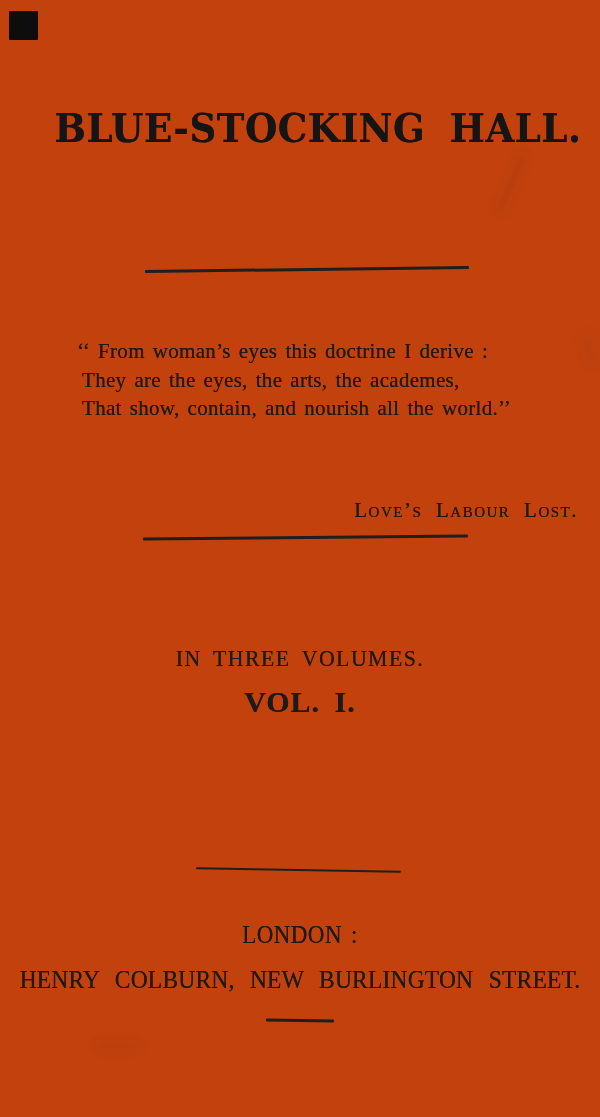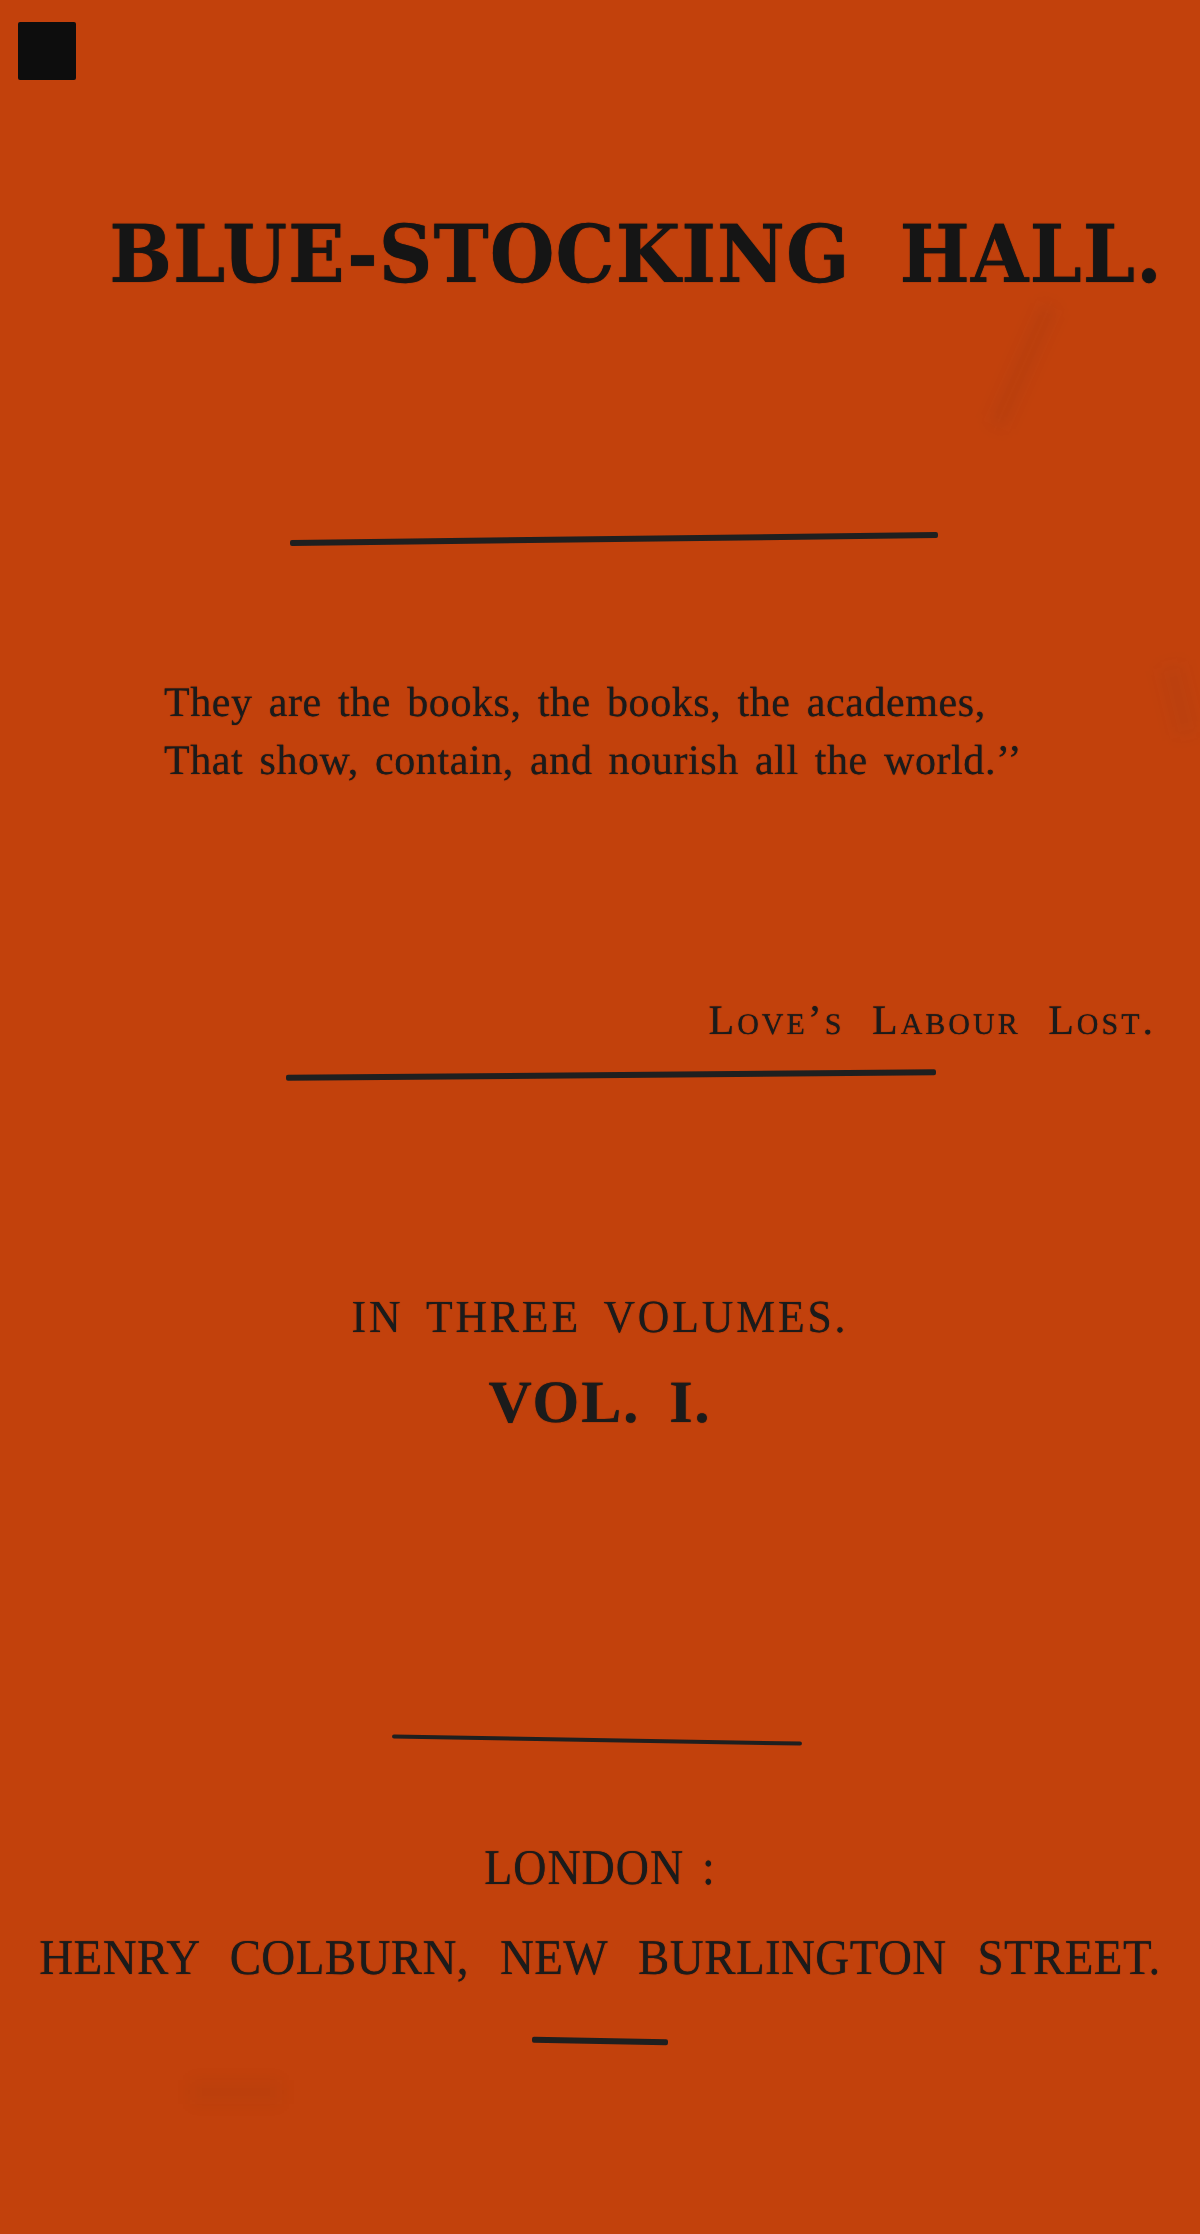--- a/index.html
+++ b/index.html
@@ -142,21 +142,22 @@
 
   <div class="smudge smudge-1"></div>
   <div class="smudge smudge-2"></div>
   <div class="smudge smudge-3"></div>
 
   <h1 class="centered ink title">BLUE-STOCKING HALL.</h1>
 
   <div class="rule rule-1"></div>
 
   <div class="quote ink">
-    <div class="qline">They are the books, the books, the academes,</div>
+    <div class="qline qline-first">‘‘ From woman’s eyes this doctrine I derive :</div>
+    <div class="qline">They are the eyes, the arts, the academes,</div>
     <div class="qline">That show, contain, and nourish all the world.’’</div>
   </div>
 
   <div class="attribution ink">Love’s Labour Lost.</div>
 
   <div class="rule rule-2"></div>
 
   <div class="centered ink volume-statement">IN THREE VOLUMES.</div>
 
   <div class="centered ink volume-number">VOL. I.</div>

